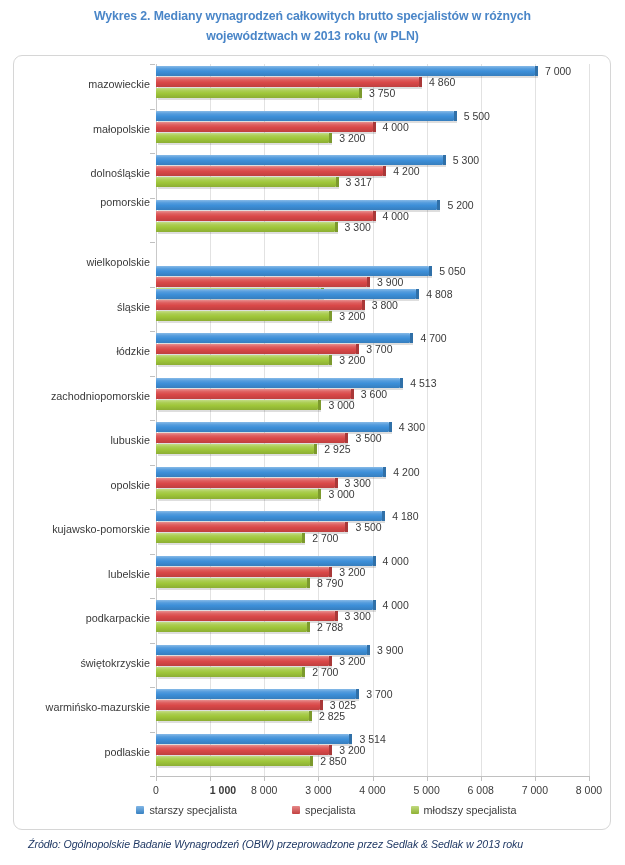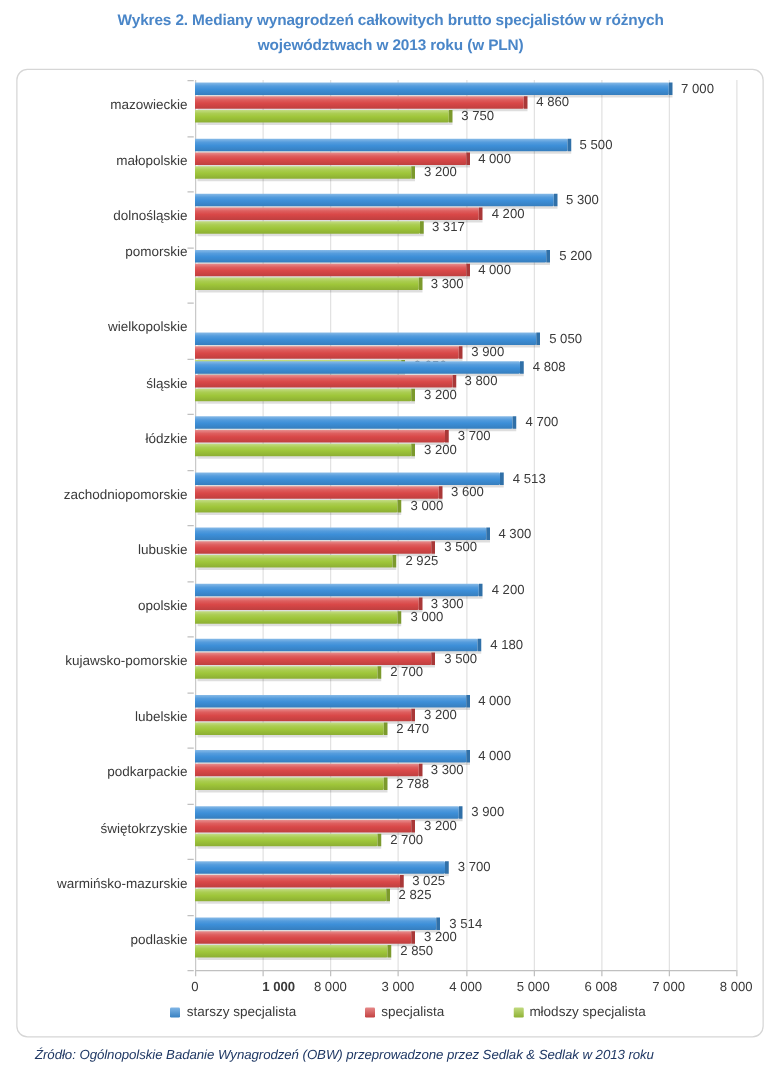--- a/index.html
+++ b/index.html
@@ -452,21 +452,21 @@
           <div class="bar-label" style="left: 219.5px; top: 7px; transform: translateY(-50%);">4 000</div>
           <div class="bar s1" style="width: 173.2px; background: linear-gradient(rgb(231, 142, 142) 0%, rgb(222, 94, 94) 28%, rgb(217, 72, 72) 55%, rgb(191, 63, 63) 100%);">
             <div class="cap" style="background: rgb(169, 56, 56);"></div>
             <div class="shadow"></div>
           </div>
           <div class="bar-label" style="left: 176.2px; top: 18px; transform: translateY(-50%);">3 200</div>
           <div class="bar s2" style="width: 151.009px; background: linear-gradient(rgb(195, 220, 133) 0%, rgb(171, 205, 82) 28%, rgb(159, 198, 58) 55%, rgb(140, 174, 51) 100%);">
             <div class="cap" style="background: rgb(124, 154, 45);"></div>
             <div class="shadow"></div>
           </div>
-          <div class="bar-label" style="left: 154.009px; top: 29px; transform: translateY(-50%);">2 470</div>
+          <div class="bar-label" style="left: 154.009px; top: 29px; transform: translateY(-50%);">8 790</div>
         </div>
         <div class="cat-row" style="top: 534px; height: 44.5px;">
           <div class="bar s0" style="width: 216.5px; background: linear-gradient(rgb(135, 186, 231) 0%, rgb(84, 156, 221) 28%, rgb(61, 143, 216) 55%, rgb(54, 126, 190) 100%);">
             <div class="cap" style="background: rgb(48, 112, 168);"></div>
             <div class="shadow"></div>
           </div>
           <div class="bar-label" style="left: 219.5px; top: 7px; transform: translateY(-50%);">4 000</div>
           <div class="bar s1" style="width: 178.612px; background: linear-gradient(rgb(231, 142, 142) 0%, rgb(222, 94, 94) 28%, rgb(217, 72, 72) 55%, rgb(191, 63, 63) 100%);">
             <div class="cap" style="background: rgb(169, 56, 56);"></div>
             <div class="shadow"></div>

